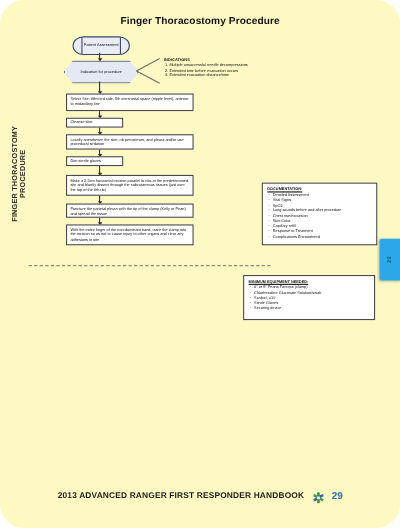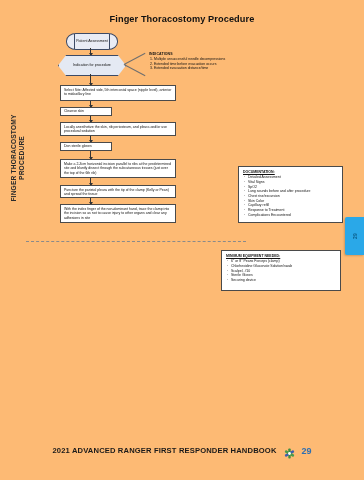--- a/index.html
+++ b/index.html
@@ -13,21 +13,22 @@
     height: 480px;
     position: relative;
     overflow: hidden;
     font-family: "Liberation Sans", sans-serif;
     color: #1a1a1a;
   }
 
   .page {
     position: absolute;
     inset: 0;
-    background: #fdba74;
+    background: #fef9c3;
+    border-radius: 22px;
   }
 
   
   .page-title {
     position: absolute;
     top: 14px;
     left: 0;
     width: 364px;
     text-align: center;
     font-size: 9.2px;
@@ -381,21 +382,21 @@
       <li>Sterile Gloves</li>
       <li>Securing device</li>
     </ul>
   </div>
 
   <div class="edge-tab">
     <span class="num">29</span>
   </div>
 
   <div class="footer">
-    <span class="footer-text">2021 ADVANCED RANGER FIRST RESPONDER HANDBOOK</span>
+    <span class="footer-text">2013 ADVANCED RANGER FIRST RESPONDER HANDBOOK</span>
     <span class="footer-logo">
       <svg width="11" height="11" viewBox="0 0 24 24" aria-hidden="true">
         <g transform="translate(12,12)">
           <rect x="-2.6" y="-11" width="5.2" height="22" rx="1.6" fill="#3f8f3f"></rect>
           <rect x="-2.6" y="-11" width="5.2" height="22" rx="1.6" fill="#3f5fae" transform="rotate(60)"></rect>
           <rect x="-2.6" y="-11" width="5.2" height="22" rx="1.6" fill="#4a9a4a" transform="rotate(120)"></rect>
           <circle cx="0" cy="0" r="3.1" fill="#ffffff"></circle>
         </g>
       </svg>
     </span>

